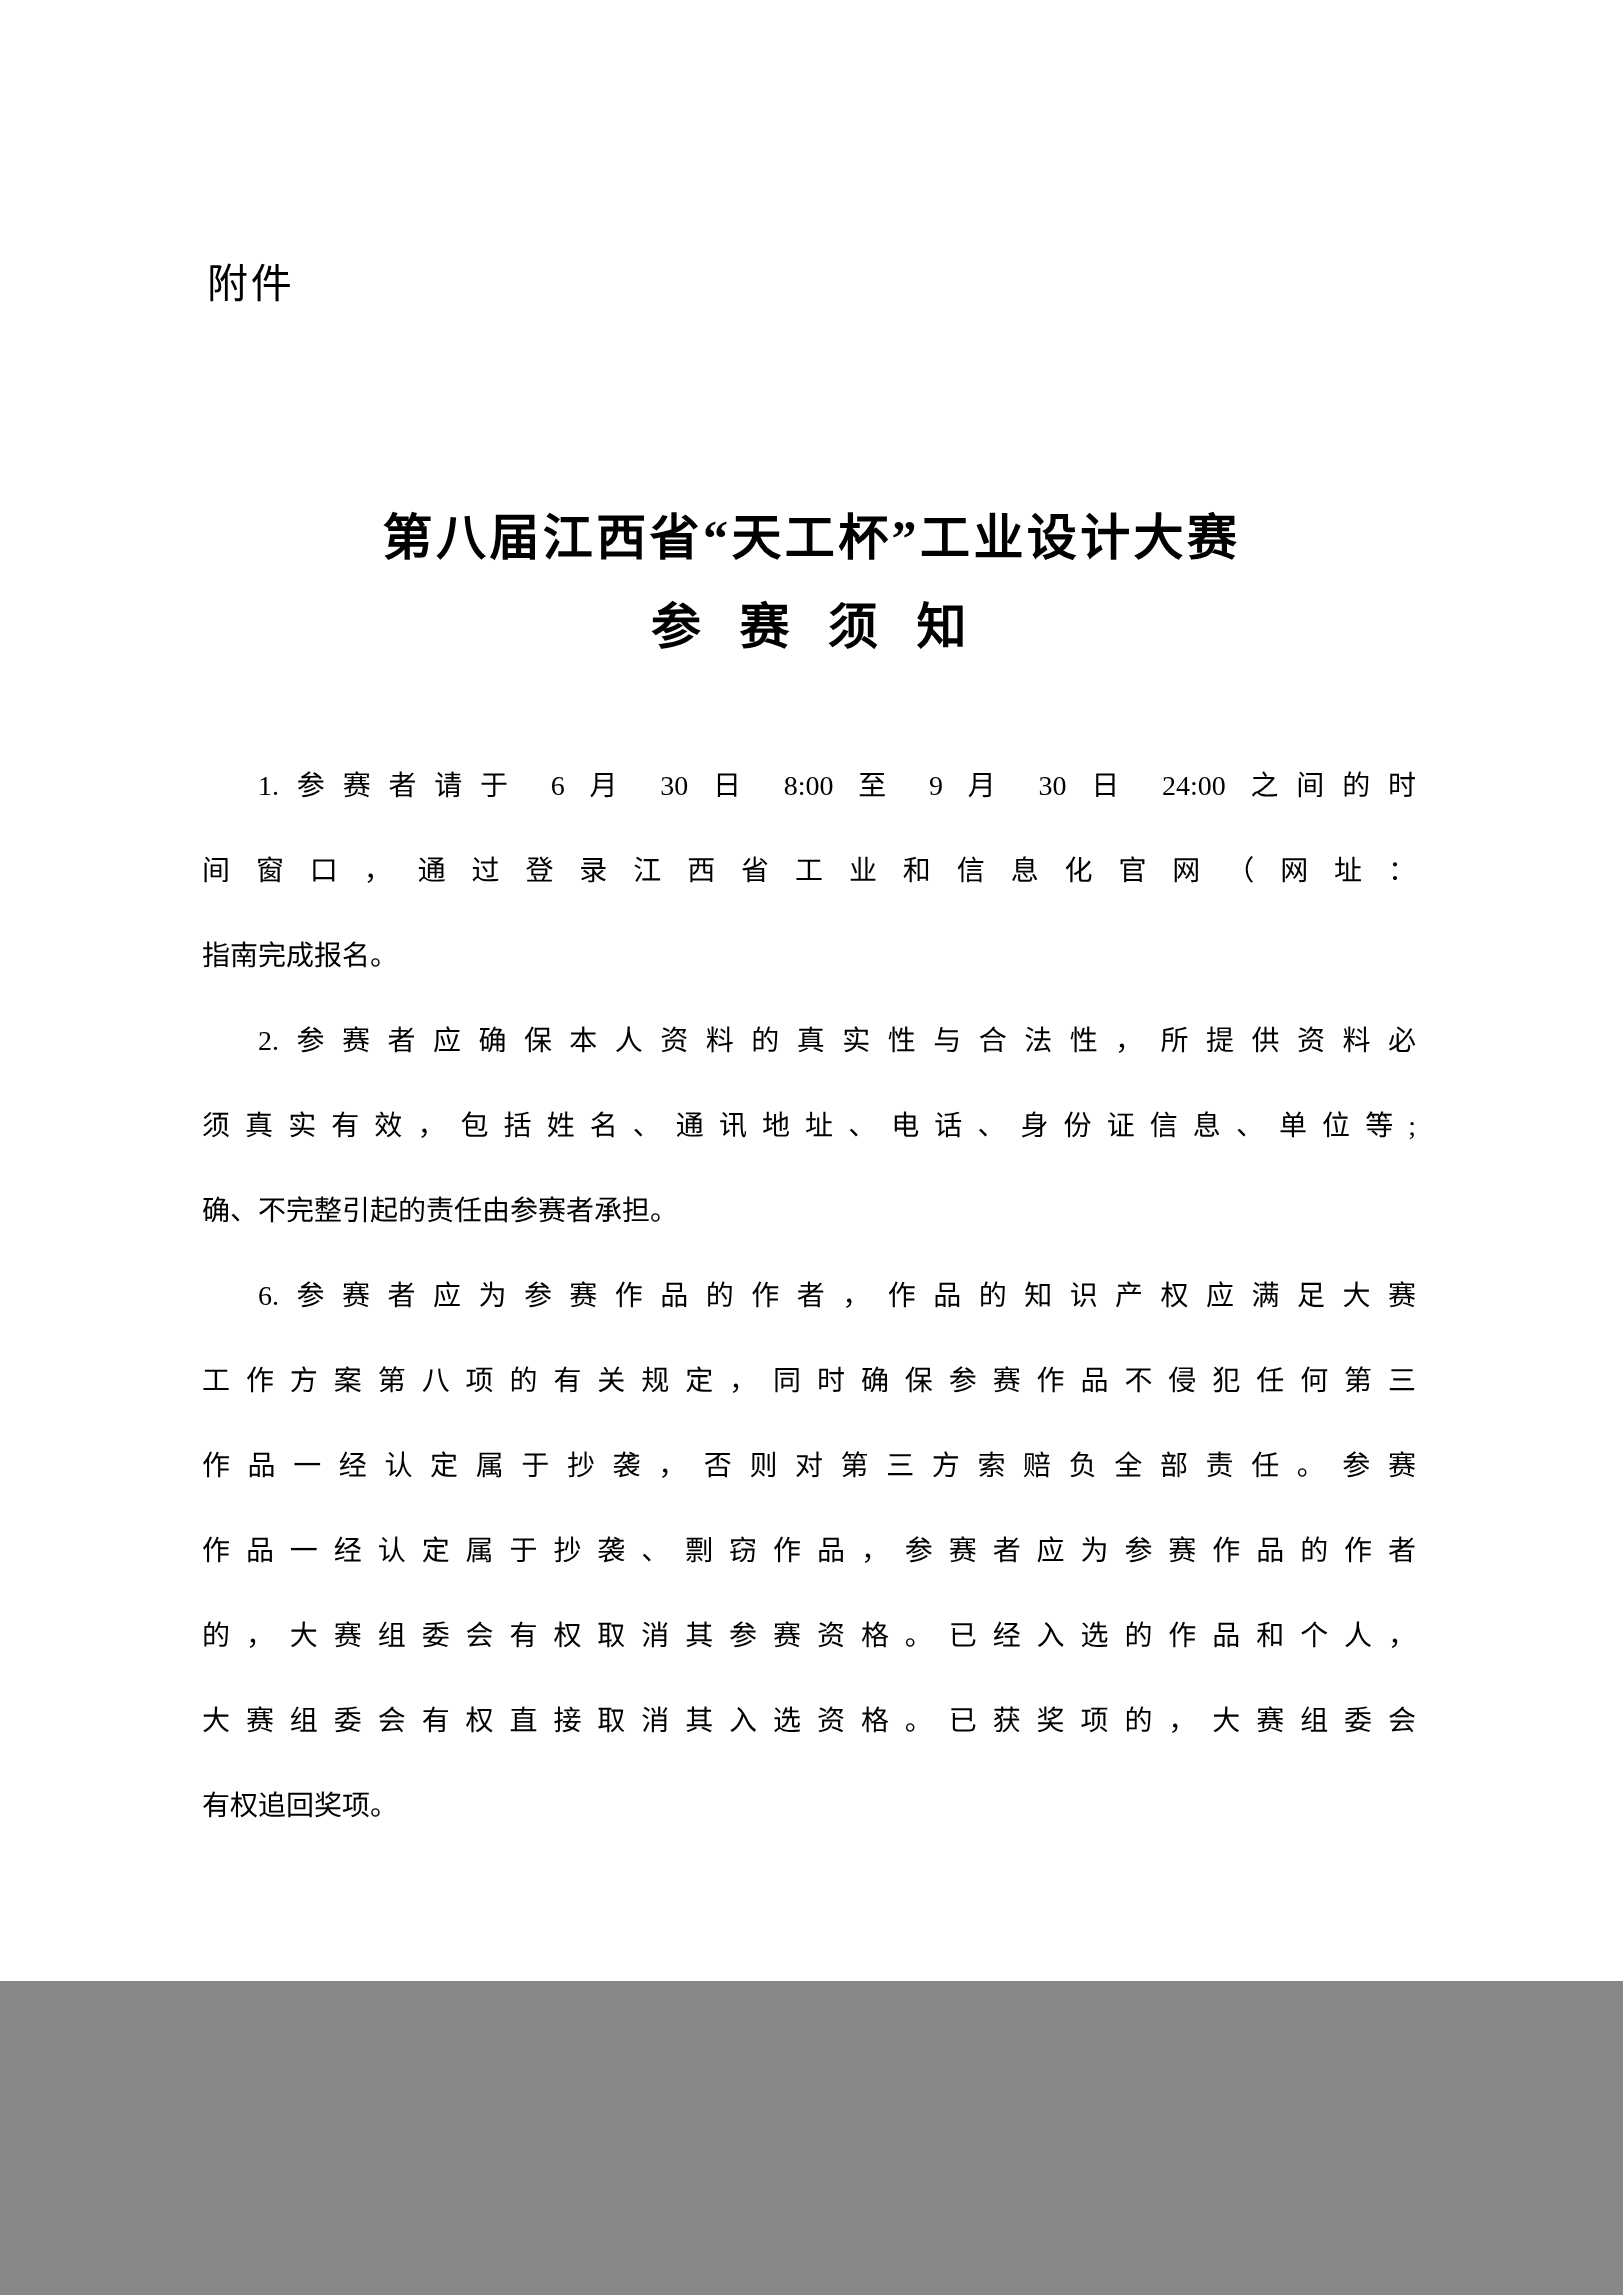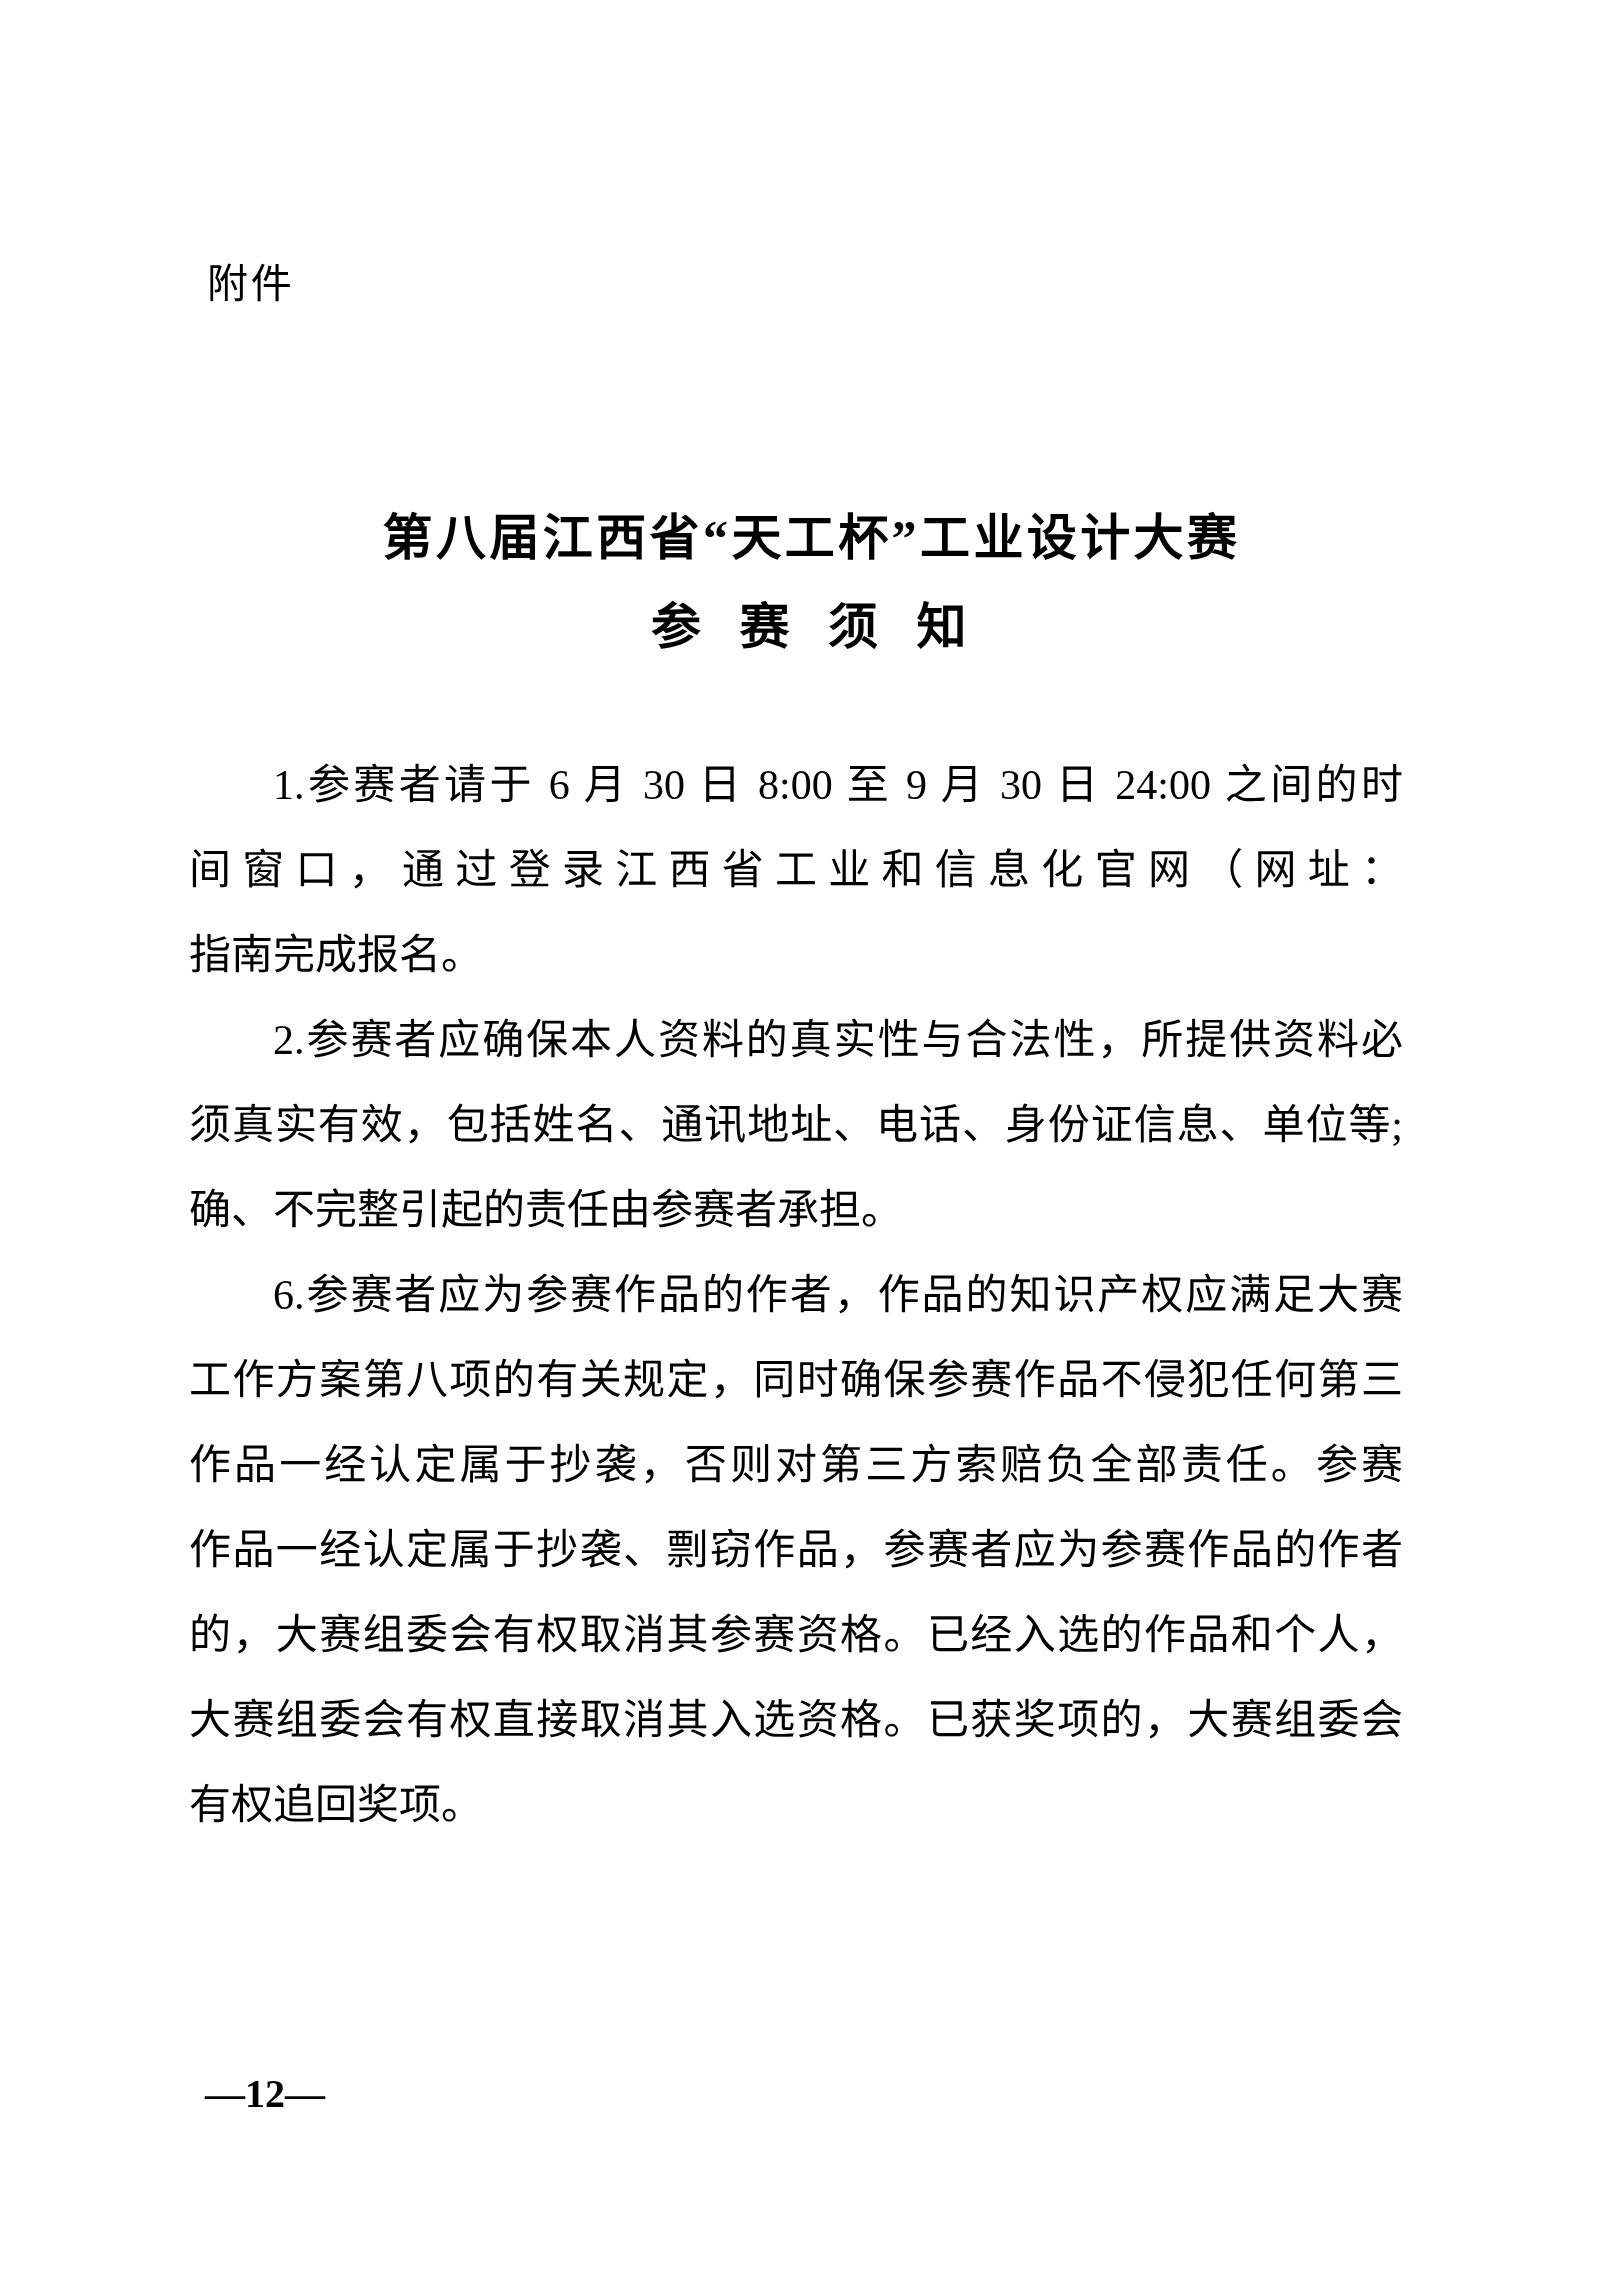--- a/index.html
+++ b/index.html
@@ -3,21 +3,21 @@
 <meta charset="utf-8">
 <style>
   html, body {
     margin: 0;
     padding: 0;
     background: #888;
   }
   .page {
     position: relative;
     width: 1623px;
-    height: 2295px;
+    height: 1981px;
     margin: 0 auto;
     background: #ffffff;
     color: #000000;
     font-family: "Liberation Serif", "DejaVu Serif", serif;
     overflow: hidden;
   }
   .attachment {
     position: absolute;
     left: 207px;
     top: 260px;
@@ -39,24 +39,24 @@
     top: 492px;
     letter-spacing: 3.4px;
   }
   .doc-title.line2 {
     top: 581px;
     letter-spacing: 5.5px;
     word-spacing: 15px;
   }
   .body-block {
     position: absolute;
-    left: 189px;
+    left: 202px;
     width: 1214px;
     top: 743px;
-    font-size: 42px;
+    font-size: 28px;
     line-height: 85px;
   }
   .body-line {
     text-align: justify;
     text-align-last: justify;
     text-justify: inter-character;
     white-space: normal;
   }
   .body-line.indent {
     text-indent: 2em;

